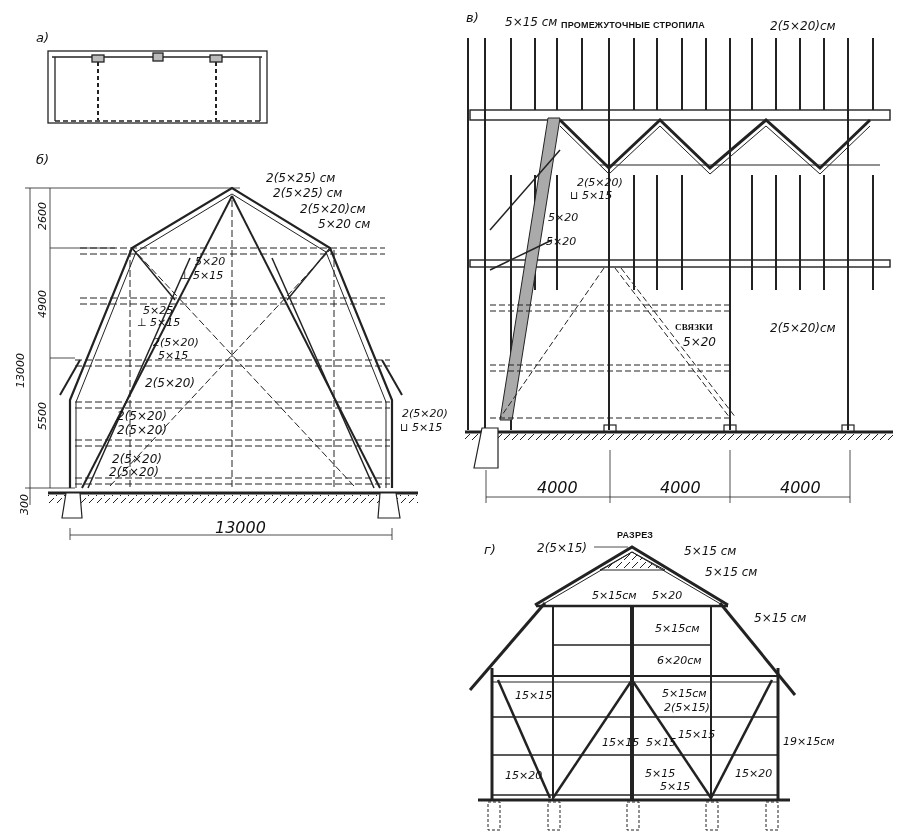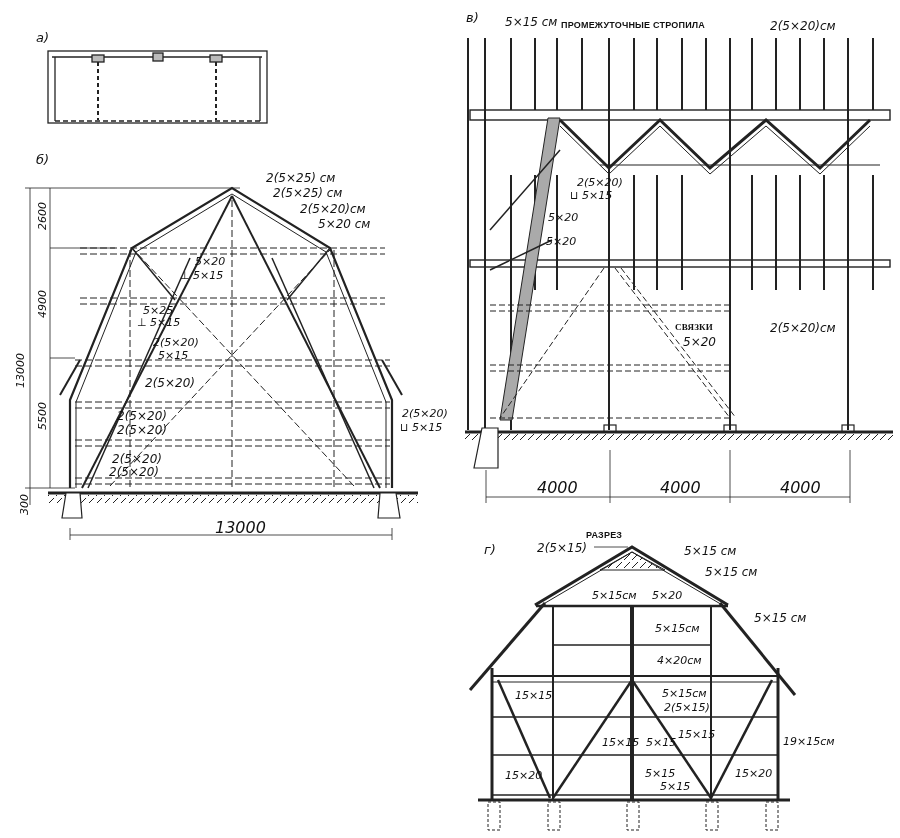--- a/index.html
+++ b/index.html
@@ -242,29 +242,29 @@
 <div class="lbl sm" style="left:570px;top:190px;">⊔ 5×15</div>
 <div class="lbl sm" style="left:548px;top:212px;">5×20</div>
 <div class="lbl sm" style="left:546px;top:236px;">5×20</div>
 <div class="cap" style="left:675px;top:322px;font-family:Liberation Serif, serif;">СВЯЗКИ</div>
 <div class="lbl" style="left:683px;top:336px;">5×20</div>
 <div class="lbl" style="left:770px;top:322px;">2(5×20)см</div>
 <div class="dim" style="left:537px;top:478px;">4000</div>
 <div class="dim" style="left:660px;top:478px;">4000</div>
 <div class="dim" style="left:780px;top:478px;">4000</div>
 
-<div class="cap" style="left:586px;top:530px;">РАЗРЕЗ</div>
+<div class="cap" style="left:617px;top:530px;">РАЗРЕЗ</div>
 <div class="lbl" style="left:537px;top:542px;">2(5×15)</div>
 <div class="lbl" style="left:684px;top:545px;">5×15 см</div>
 <div class="lbl" style="left:705px;top:566px;">5×15 см</div>
 <div class="lbl sm" style="left:592px;top:590px;">5×15см</div>
 <div class="lbl sm" style="left:652px;top:590px;">5×20</div>
 <div class="lbl" style="left:754px;top:612px;">5×15 см</div>
 <div class="lbl sm" style="left:655px;top:623px;">5×15см</div>
-<div class="lbl sm" style="left:657px;top:655px;">4×20см</div>
+<div class="lbl sm" style="left:657px;top:655px;">6×20см</div>
 <div class="lbl sm" style="left:662px;top:688px;">5×15см</div>
 <div class="lbl sm" style="left:664px;top:702px;">2(5×15)</div>
 <div class="lbl sm" style="left:515px;top:690px;">15×15</div>
 <div class="lbl sm" style="left:602px;top:737px;">15×15</div>
 <div class="lbl sm" style="left:646px;top:737px;">5×15</div>
 <div class="lbl sm" style="left:678px;top:729px;">15×15</div>
 <div class="lbl sm" style="left:783px;top:736px;">19×15см</div>
 <div class="lbl sm" style="left:645px;top:768px;">5×15</div>
 <div class="lbl sm" style="left:660px;top:781px;">5×15</div>
 <div class="lbl sm" style="left:505px;top:770px;">15×20</div>

